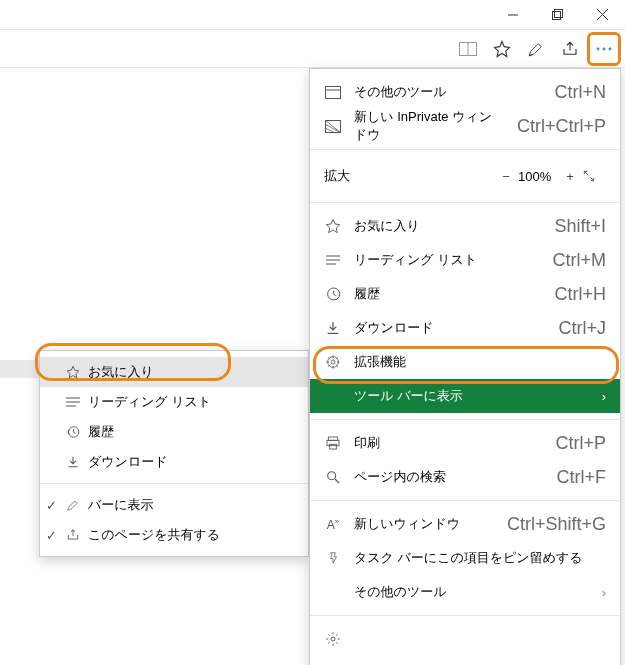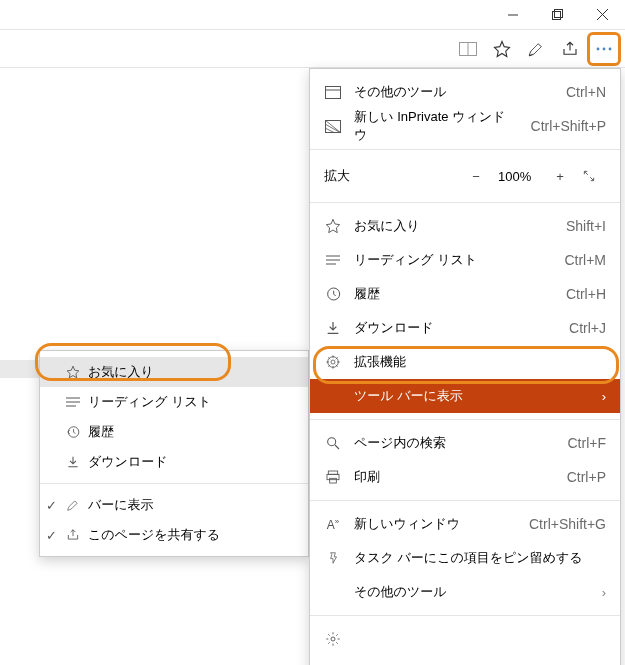--- a/index.html
+++ b/index.html
@@ -10,28 +10,28 @@
   .toolbar { height: 38px; display: flex; justify-content: flex-end; align-items: center; gap: 0; background: #fff; border-bottom: 1px solid #e5e5e5; padding-right: 4px; }
   .toolbtn { width: 34px; height: 34px; display: flex; align-items: center; justify-content: center; color: #444; }
   .more-highlight { border: 3px solid #e8881f; border-radius: 6px; }
   .content { position: relative; height: calc(665px - 68px); background: #fff; }
 
   
   .menu { position: absolute; right: 4px; top: 0; width: 312px; background: #fff; border: 1px solid #ccc; box-shadow: 0 4px 12px rgba(0,0,0,0.18); padding: 6px 0; }
   .menu-row { height: 34px; display: flex; align-items: center; padding: 0 14px; gap: 12px; position: relative; }
   .menu-row .icon { width: 18px; display: flex; justify-content: center; color: #555; }
   .menu-row .label { flex: 1; }
-  .menu-row .shortcut { color: #6b6b6b; font-size: 14px; }
+  .menu-row .shortcut { color: #6b6b6b; font-size: 18px; }
   .menu-row .chev { color: #888; }
   .sep { height: 1px; background: #e5e5e5; margin: 6px 0; }
-  .zoom-row { height: 40px; display: flex; align-items: center; padding: 0 14px; gap: 10px; }
+  .zoom-row { height: 40px; display: flex; align-items: center; padding: 0 14px; }
   .zoom-row .label { flex: 1; }
   .zoom-val { min-width: 40px; text-align: left; }
   .zbtn { width: 24px; text-align: center; color: #444; }
-  .menu-row.selected { background: #c2410c; color: #fff; }
+  .menu-row.selected { background: #15803d; color: #fff; }
   .menu-row.selected .icon, .menu-row.selected .chev { color: #fff; }
 
   
   .submenu { position: absolute; right: 316px; top: 282px; width: 270px; background: #fff; border: 1px solid #ccc; box-shadow: 0 4px 12px rgba(0,0,0,0.18); padding: 6px 0; }
   .submenu .menu-row { height: 30px; padding-left: 48px; }
   .submenu .menu-row .icon { position: absolute; left: 24px; }
   .submenu .menu-row .check { position: absolute; left: 6px; width: 14px; color: #555; }
   .submenu .sel { background: #e6e6e6; }
 
   
@@ -175,21 +175,21 @@
         <span class="shortcut">Ctrl+N</span>
       </div>
       <div class="menu-row">
         <span class="icon">
             <svg width="16" height="13">
               <rect x="0.5" y="0.5" width="15" height="12" fill="none" stroke="#555"></rect>
               <path d="M0 0l16 13M0 4l16 9M0 8l10 5" stroke="#555" stroke-width="0.8"></path>
             </svg>
           </span>
         <span class="label">新しい InPrivate ウィンドウ</span>
-        <span class="shortcut">Ctrl+Shift+P</span>
+        <span class="shortcut">Ctrl+Ctrl+P</span>
       </div>
       <div class="sep"></div>
       <div class="zoom-row">
         <span class="label">拡大</span>
         <span class="zbtn">−</span>
         <span class="zoom-val">100%</span>
         <span class="zbtn">+</span>
         <span class="zbtn">
             <svg width="14" height="14" viewBox="0 0 24 24">
               <path d="M4 4l6 6M4 4h5M4 4v5M20 20l-6-6M20 20h-5M20 20v-5" stroke="#555" stroke-width="1.6" fill="none"></path>
@@ -248,37 +248,37 @@
       </div>
       <div class="menu-row selected">
         <span class="icon"></span>
         <span class="label">ツール バーに表示</span>
         <span class="chev">›</span>
       </div>
       <div class="sep"></div>
       <div class="menu-row">
         <span class="icon">
             <svg width="16" height="16" viewBox="0 0 24 24">
-              <circle cx="10" cy="10" r="6" fill="none" stroke="#555" stroke-width="1.6"></circle>
-              <line x1="15" y1="15" x2="21" y2="21" stroke="#555" stroke-width="1.6"></line>
-            </svg>
-          </span>
-        <span class="label">ページ内の検索</span>
-        <span class="shortcut">Ctrl+F</span>
-      </div>
-      <div class="menu-row">
-        <span class="icon">
-            <svg width="16" height="16" viewBox="0 0 24 24">
               <rect x="5" y="3" width="14" height="5" fill="none" stroke="#555" stroke-width="1.3"></rect>
               <rect x="3" y="8" width="18" height="8" fill="none" stroke="#555" stroke-width="1.3"></rect>
               <rect x="7" y="14" width="10" height="7" fill="none" stroke="#555" stroke-width="1.3"></rect>
             </svg>
           </span>
         <span class="label">印刷</span>
         <span class="shortcut">Ctrl+P</span>
+      </div>
+      <div class="menu-row">
+        <span class="icon">
+            <svg width="16" height="16" viewBox="0 0 24 24">
+              <circle cx="10" cy="10" r="6" fill="none" stroke="#555" stroke-width="1.6"></circle>
+              <line x1="15" y1="15" x2="21" y2="21" stroke="#555" stroke-width="1.6"></line>
+            </svg>
+          </span>
+        <span class="label">ページ内の検索</span>
+        <span class="shortcut">Ctrl+F</span>
       </div>
       <div class="sep"></div>
       <div class="menu-row">
         <span class="icon">
             <span style="font-size:12px;color:#555">A<sup style="font-size:8px">»</sup></span>
           </span>
         <span class="label">新しいウィンドウ</span>
         <span class="shortcut">Ctrl+Shift+G</span>
       </div>
       <div class="menu-row">

